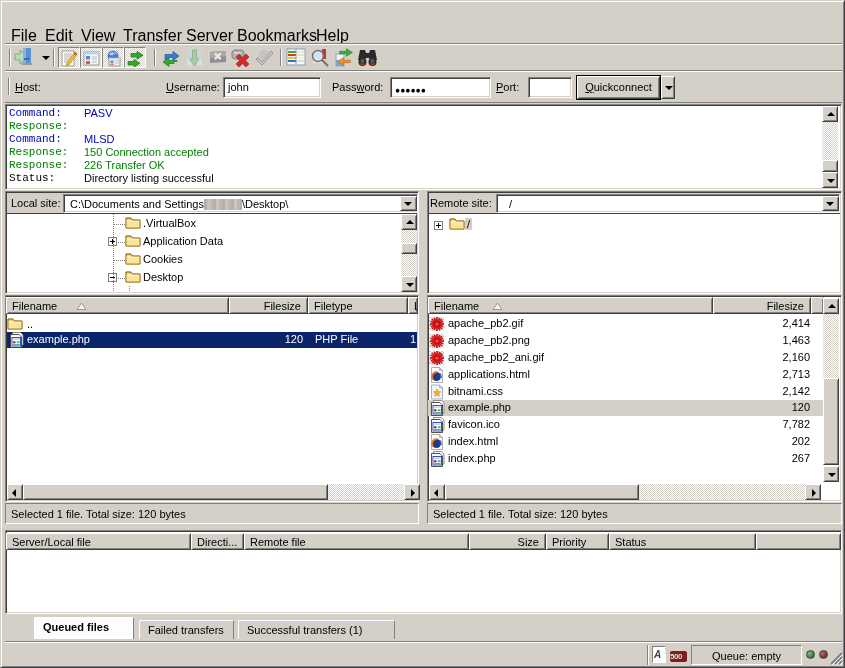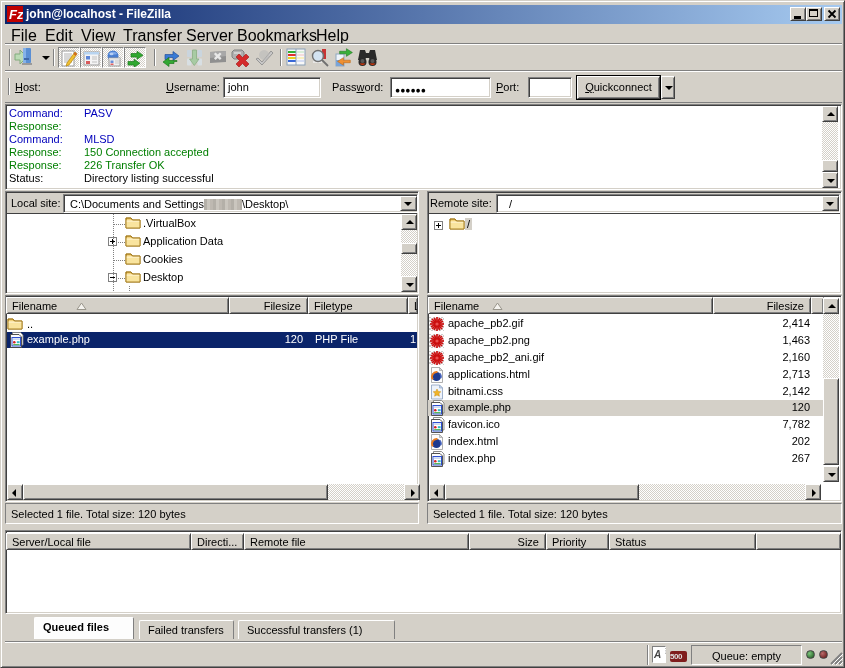--- a/index.html
+++ b/index.html
@@ -30,21 +30,21 @@
 .tbtn.pressed svg { left:2px; top:2px; }
 
 
 #quickbar { left:4px; top:69px; width:837px; height:33px; border-top:1px solid #808080; border-bottom:1px solid #808080; box-shadow:inset 0 1px 0 #ffffff; }
 #quickbar label { position:absolute; top:10px; }
 .qinput { position:absolute; top:6px; height:21px; background:#fff; border:1px solid; border-color:#808080 #ffffff #ffffff #808080; box-shadow:inset 1px 1px 0 #404040, inset -1px -1px 0 #d4d0c8; padding:3px 3px 0 4px; }
 .u { text-decoration:underline; }
 
 
 #log { left:4px; top:103px; width:837px; height:86px; background:#fff; border:1px solid; border-color:#808080 #ffffff #ffffff #808080; box-shadow:inset 1px 1px 0 #404040, inset -1px -1px 0 #d4d0c8; }
-#log .line { position:absolute; left:3px; white-space:pre; }
+#log .line { position:absolute; left:3px; white-space:pre;font-family:Liberation Mono, monospace; }
 #log .msg { position:absolute; left:78px; white-space:pre; }
 .c-cmd { color:#0000bb; }
 .c-resp { color:#007f00; }
 .c-status { color:#000; }
 .combo { position:absolute; background:#fff; border:1px solid; border-color:#808080 #ffffff #ffffff #808080; box-shadow:inset 1px 1px 0 #404040, inset -1px -1px 0 #d4d0c8; height:19px; padding:3px 0 0 12px; }
 .combobtn { position:absolute; width:17px; height:15px; background:#d4d0c8; border:1px solid; border-color:#ffffff #404040 #404040 #ffffff; box-shadow:inset 1px 1px 0 #d4d0c8, inset -1px -1px 0 #808080; }
 .arrow-dn { width:0; height:0; border-left:4px solid transparent; border-right:4px solid transparent; border-top:4px solid #000; position:absolute; }
 
 
 .whitebox { position:absolute; background:#fff; border:1px solid; border-color:#808080 #ffffff #ffffff #808080; box-shadow:inset 1px 1px 0 #404040, inset -1px -1px 0 #d4d0c8; }
@@ -137,38 +137,20 @@
     <symbol id="sym-folder" viewBox="0 0 16 16">
       <path d="M1,3 h5 l1.5,2 H15 v8 H1 z" fill="#f3d27c" stroke="#ab8020" stroke-width="0.9"></path>
       <path d="M1,5.5 h14 v7.5 H1 z" fill="#f9e49e"></path>
       <path d="M1,5.5 h14 v1.2 H1 z" fill="#fff3cd"></path>
       <path d="M1,3 h5 l1.5,2 H15 v8 H1 z" fill="none" stroke="#a07818" stroke-width="0.9"></path>
     </symbol>
   </defs>
 </svg>
 <div id="frame" class="abs" style="left:0;top:0;">
 
-  <div id="titlebar" class="abs">
-    <svg class="abs" style="left:2px;top:1px" width="16" height="16" viewBox="0 0 16 16">
-      <rect x="0" y="0" width="16" height="16" fill="#bf0000"></rect>
-      <text x="2" y="13" font-family="Liberation Sans" font-size="13" font-weight="bold" font-style="italic" fill="#fff">Fz</text>
-    </svg>
-    <span class="ttext">john@localhost - FileZilla</span>
-    <div class="winbtn" style="left:785px;">
-        <div style="position:absolute;left:3px;top:8px;width:7px;height:3px;background:#000"></div>
-      </div>
-    <div class="winbtn" style="left:801px;">
-        <div style="position:absolute;left:2px;top:1px;width:9px;height:8px;border:1px solid #000;border-top:2px solid #000"></div>
-      </div>
-    <div class="winbtn" style="left:819px;">
-        <svg width="14" height="12">
-          <path d="M3.5,2.5 l7,7 M10.5,2.5 l-7,7" stroke="#000" stroke-width="1.8"></path>
-        </svg>
-      </div>
-  </div>
 
   <div id="menubar" class="abs">
     <span style="left:6px">File</span>
       <span style="left:40px">Edit</span>
       <span style="left:76px">View</span>
       <span style="left:118px">Transfer</span>
       <span style="left:181px">Server</span>
       <span style="left:232px">Bookmarks</span>
       <span style="left:311px">Help</span>
   </div>

